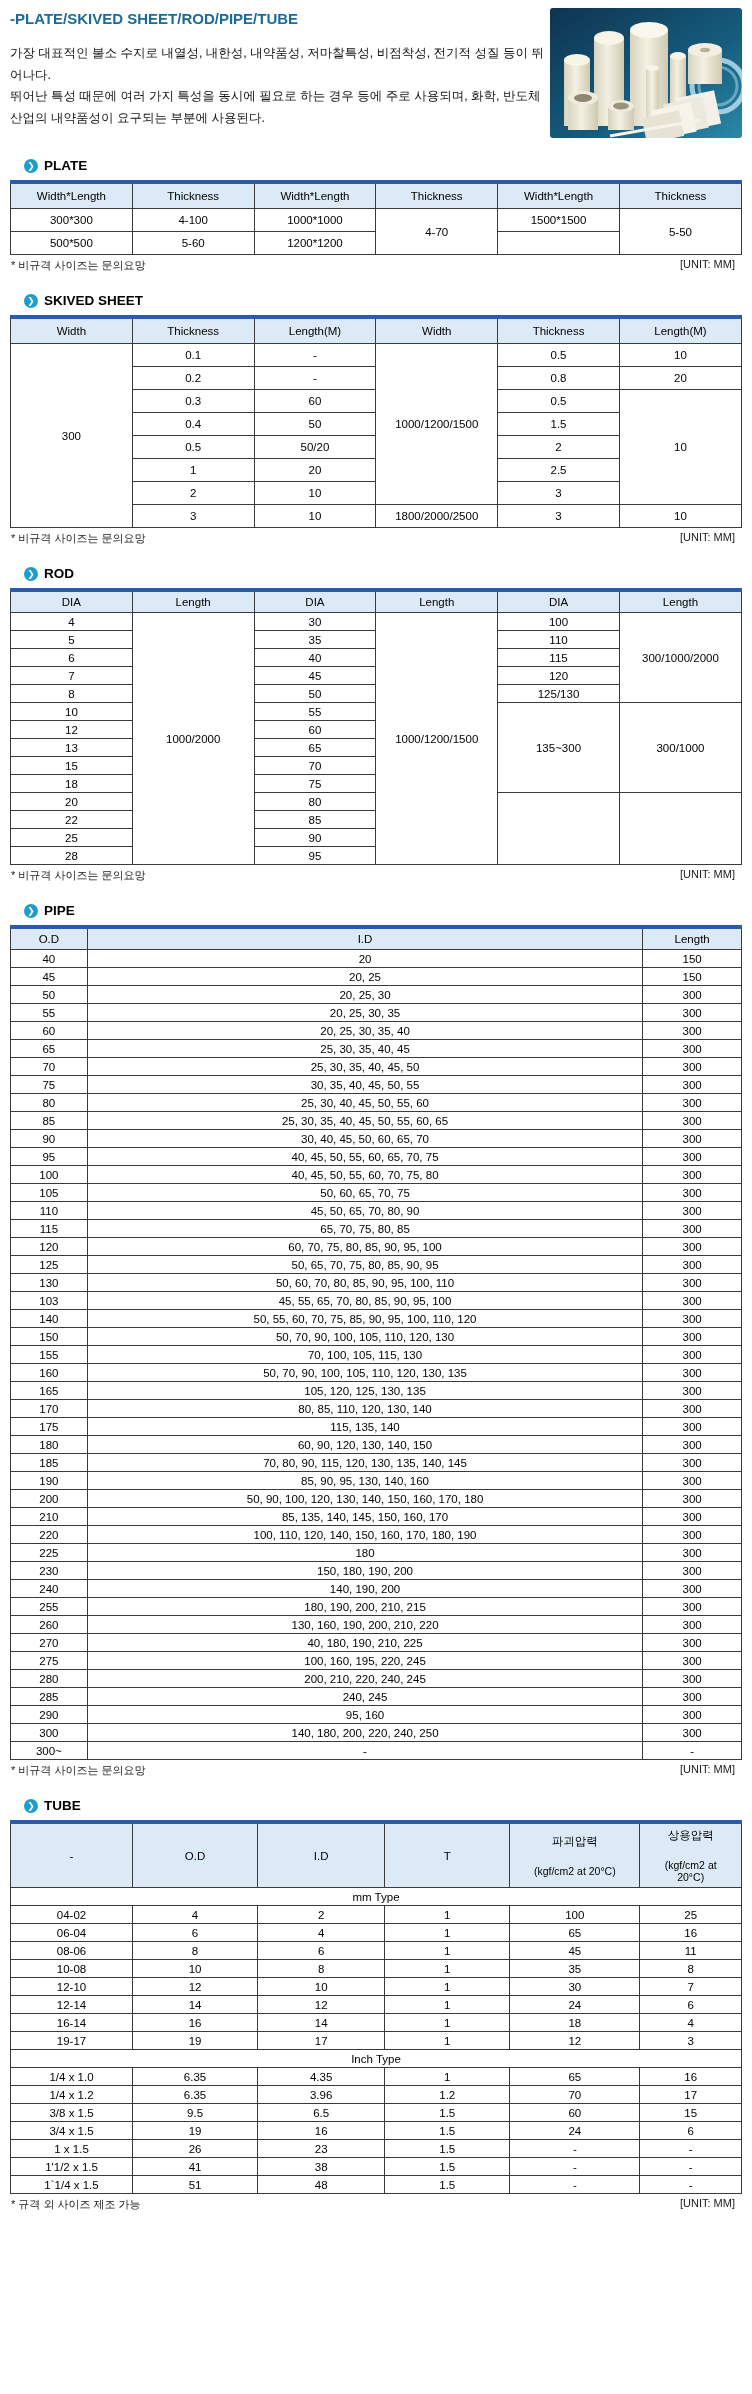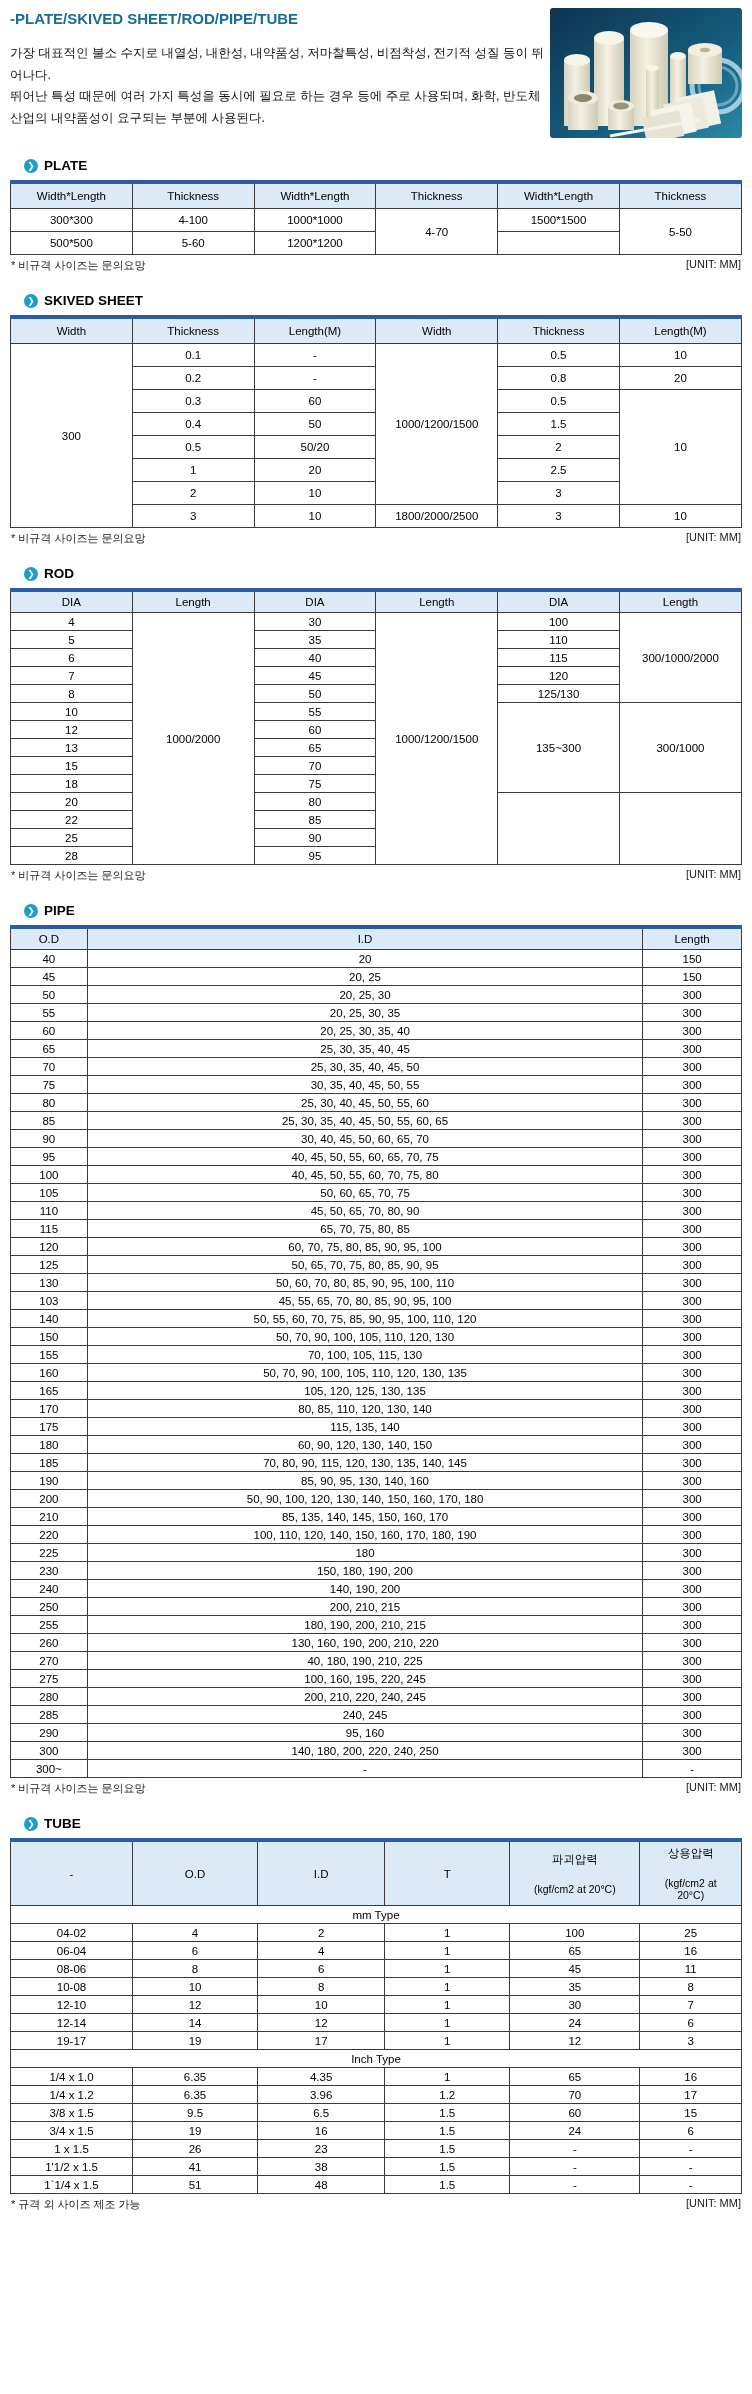--- a/index.html
+++ b/index.html
@@ -35,21 +35,21 @@
     border:1px solid var(--border-dark);border-top:4px solid var(--accent-blue);}
   table.spec-table th{background:var(--header-bg);font-weight:normal;font-size:11.5px;
     padding:4px 10px;border:1px solid var(--border-dark);text-align:center;}
   table.spec-table th .sub{font-size:10.5px;margin-top:16px;}
   table.spec-table td{font-size:11.5px;text-align:center;padding:2.5px 3px;
     border:1px solid var(--border-dark);background:#fff;}
   table.roomy th{padding:6px 2px;}
   table.roomy td{padding:5px 3px;}
   td.subheader{background:var(--subheader-bg);}
 
-  .note{display:flex;justify-content:space-between;font-size:11px;color:#1a1a1a;margin:3px 1px 0 1px;}
+  .note{display:flex;justify-content:space-between;font-size:11px;color:#1a1a1a;margin:3px 7px 0 1px;}
 </style>
 </head>
 <body>
 
 <div class="page">
 
   <div class="intro">
     <div class="intro-text">
       <h1 class="page-title">-PLATE/SKIVED SHEET/ROD/PIPE/TUBE</h1>
       <p class="desc">가장 대표적인 불소 수지로 내열성, 내한성, 내약품성, 저마찰특성, 비점착성, 전기적 성질 등이 뛰어나다.</p>
@@ -534,25 +534,20 @@
             <td>230</td>
             <td>150, 180, 190, 200</td>
             <td>300</td>
           </tr>
           <tr>
             <td>240</td>
             <td>140, 190, 200</td>
             <td>300</td>
           </tr>
           <tr>
-            <td>250</td>
-            <td>200, 210, 215</td>
-            <td>300</td>
-          </tr>
-          <tr>
             <td>255</td>
             <td>180, 190, 200, 210, 215</td>
             <td>300</td>
           </tr>
           <tr>
             <td>260</td>
             <td>130, 160, 190, 200, 210, 220</td>
             <td>300</td>
           </tr>
           <tr>
@@ -674,20 +669,28 @@
           </tr>
           <tr>
             <td>12-14</td>
             <td>14</td>
             <td>12</td>
             <td>1</td>
             <td>24</td>
             <td>6</td>
           </tr>
           <tr>
+            <td>16-14</td>
+            <td>16</td>
+            <td>14</td>
+            <td>1</td>
+            <td>18</td>
+            <td>4</td>
+          </tr>
+          <tr>
             <td>19-17</td>
             <td>19</td>
             <td>17</td>
             <td>1</td>
             <td>12</td>
             <td>3</td>
           </tr>
           <tr>
             <td colspan="6" class="subheader">Inch Type</td>
           </tr>

